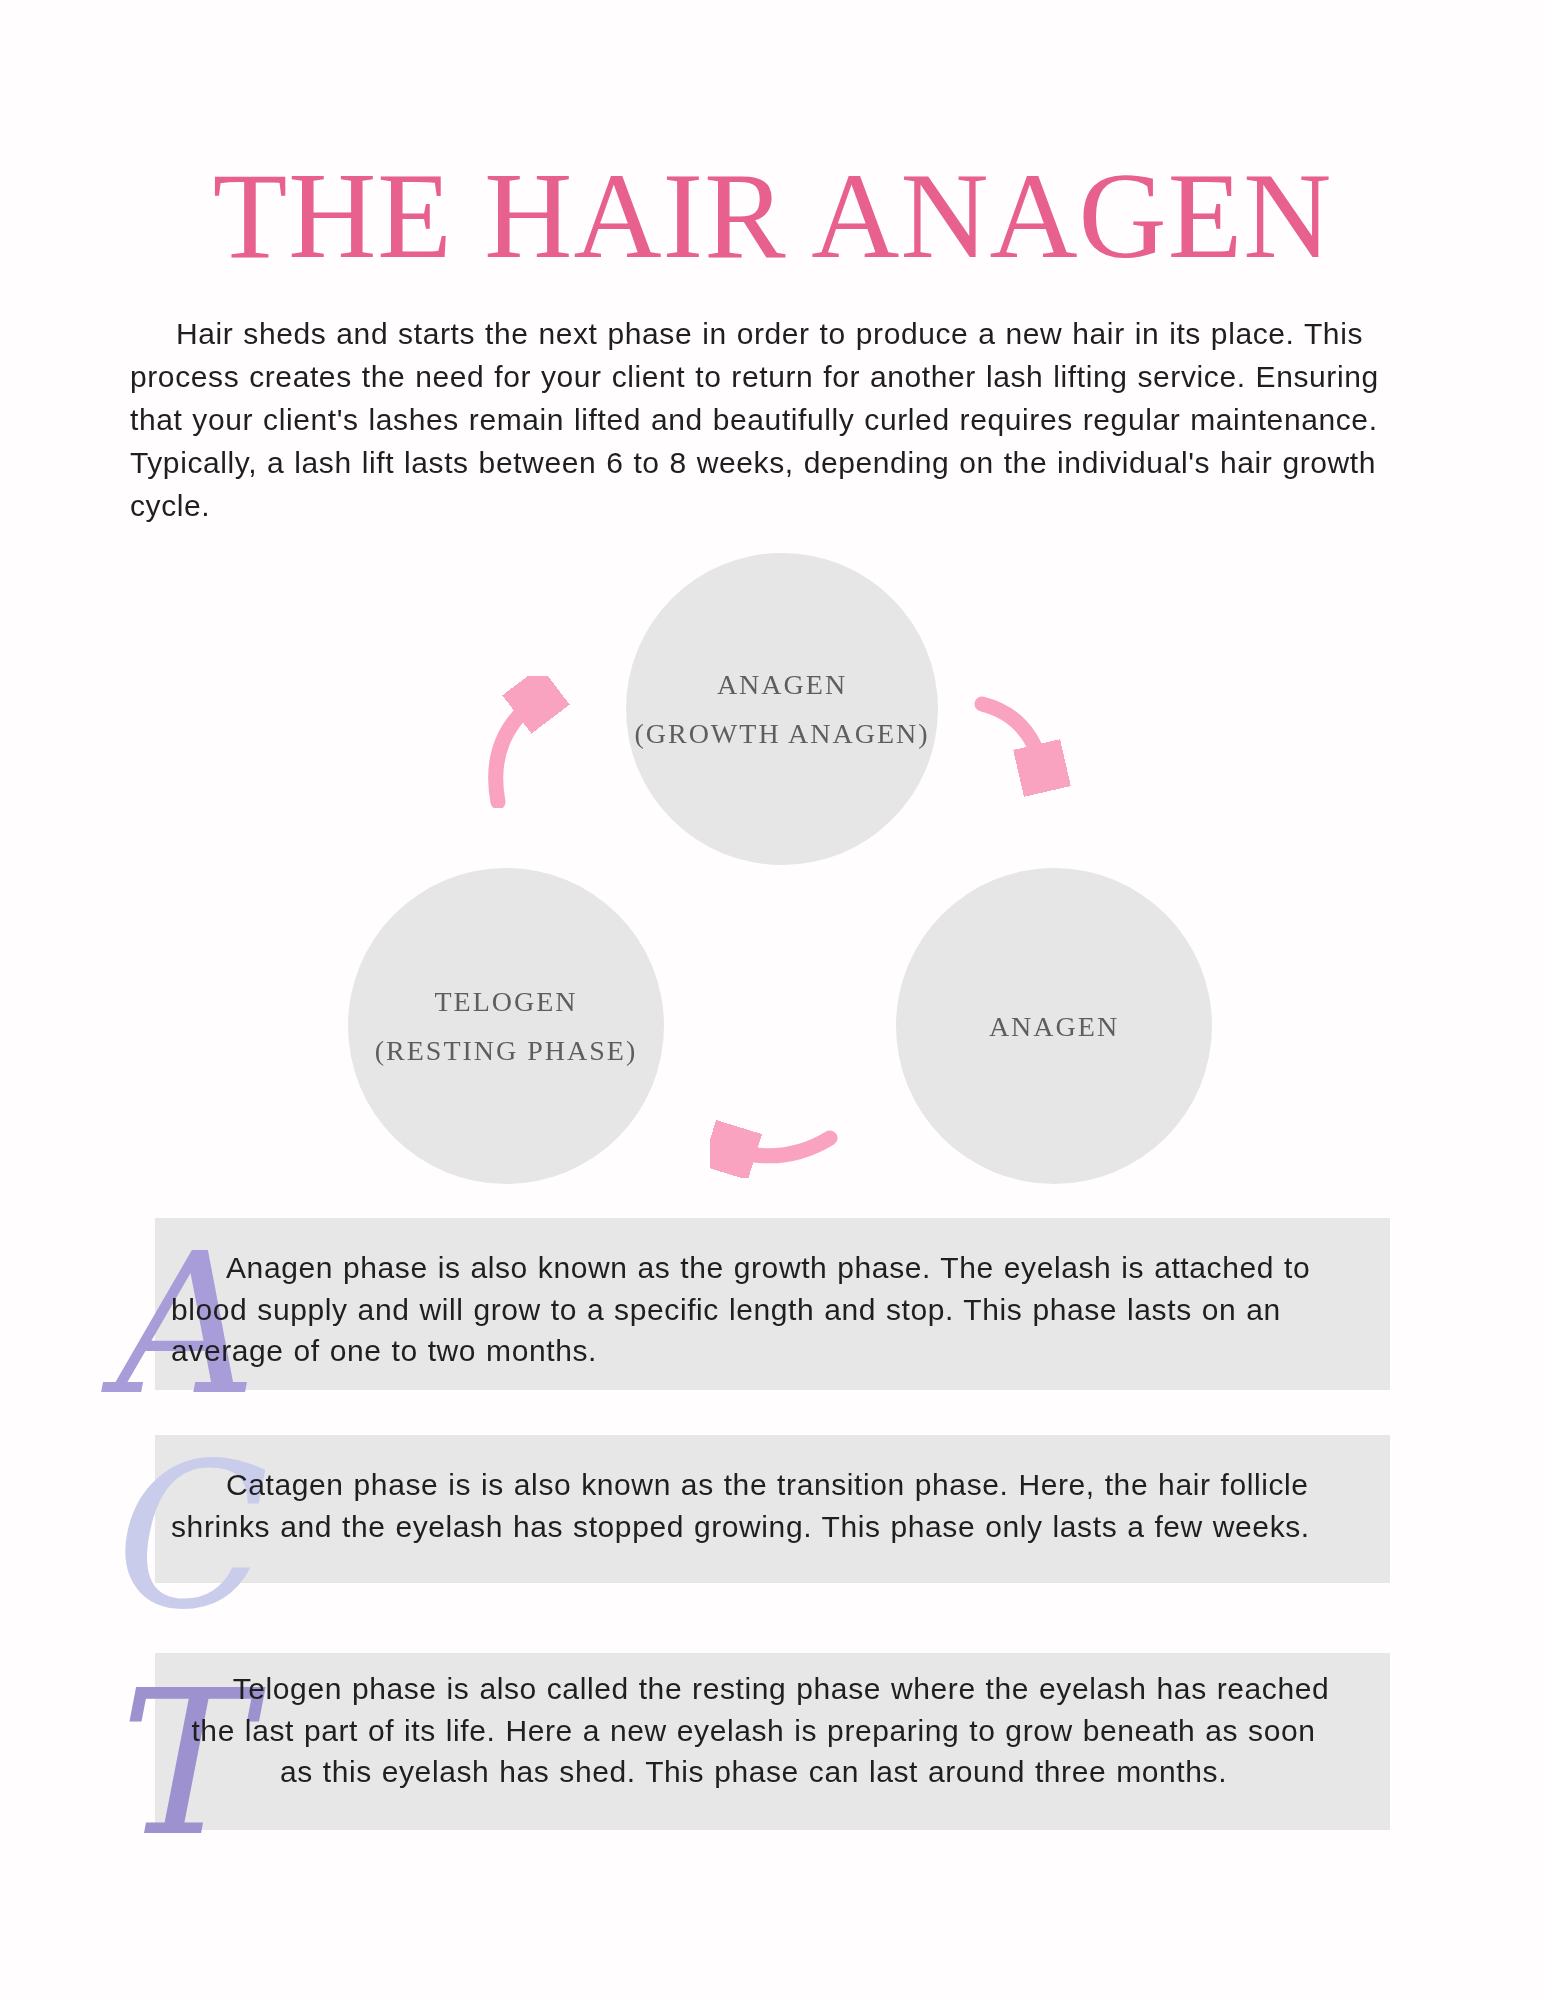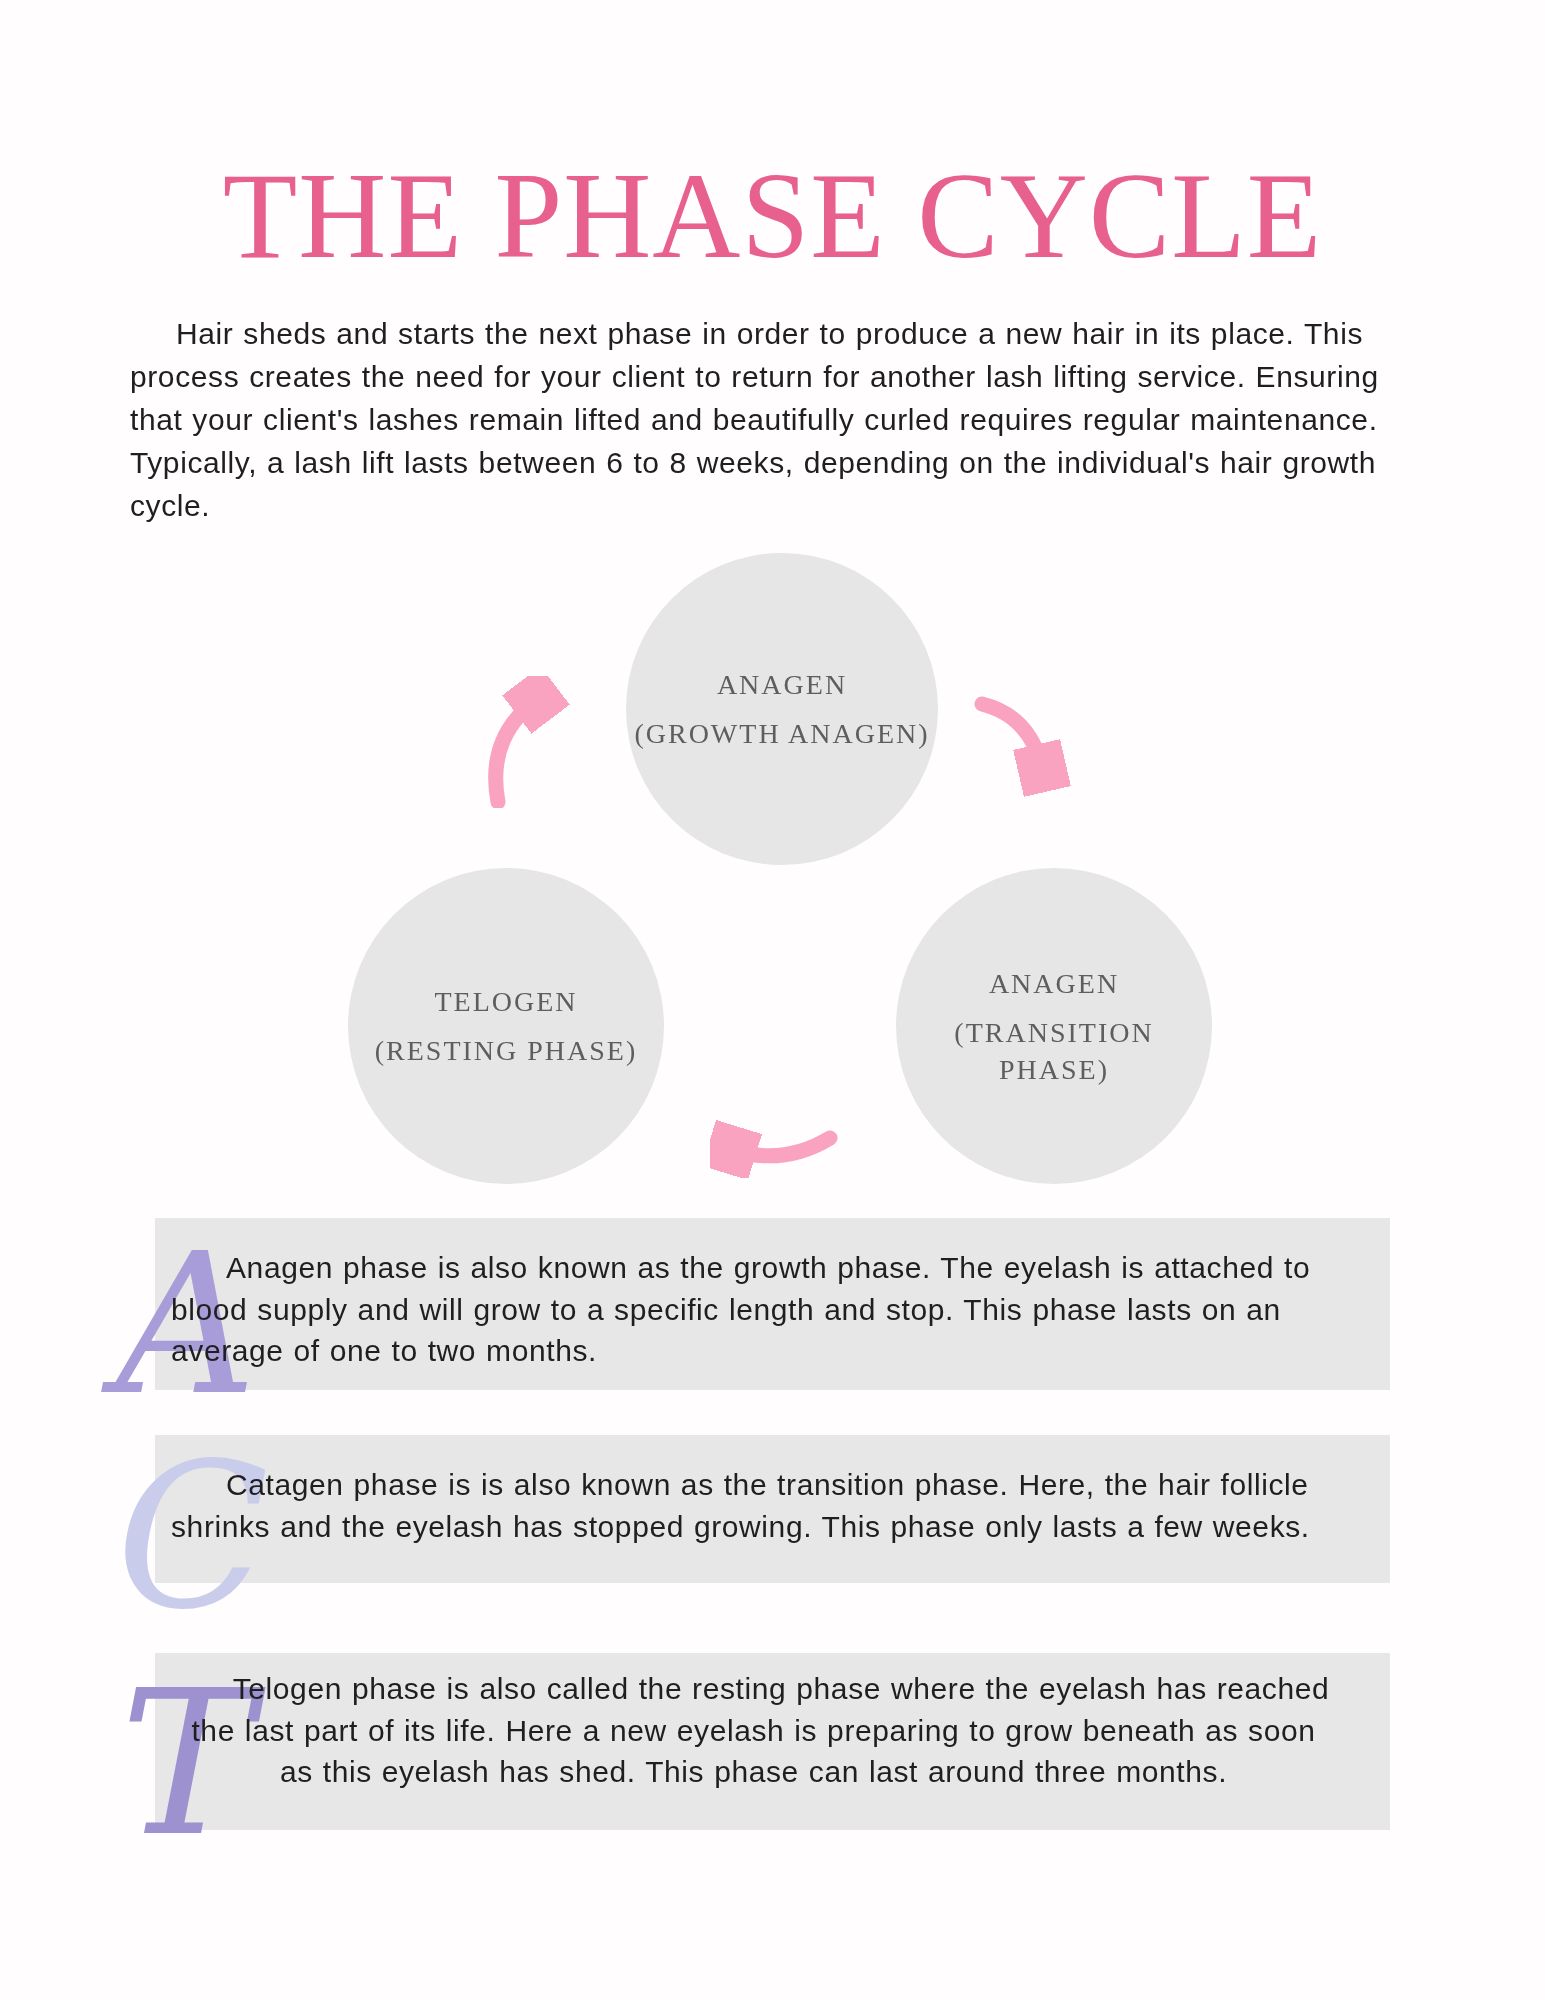--- a/index.html
+++ b/index.html
@@ -67,34 +67,33 @@
   }
   .letter-a { left:116px; top:1227px; font-size:195px; color:#a89dd8; }
   .letter-c { left:116px; top:1437px; font-size:200px; color:#c9cdeb; }
   .letter-t { left:120px; top:1664px; font-size:200px; color:#9d92cf; }
 </style>
 </head>
 <body>
 
 <div class="page">
 
-  <h1 class="title">THE PHASE CYCLE</h1>
+  <h1 class="title">THE HAIR ANAGEN</h1>
 
   <p class="intro">Hair sheds and starts the next phase in order to produce a new hair in its place. This process creates the need for your client to return for another lash lifting service. Ensuring that your client's lashes remain lifted and beautifully curled requires regular maintenance. Typically, a lash lift lasts between 6 to 8 weeks, depending on the individual's hair growth cycle.</p>
 
   <div>
 
     <div class="circle circle-anagen">
       <div>ANAGEN</div>
       <div>(GROWTH ANAGEN)</div>
     </div>
 
     <div class="circle circle-catagen">
       <div>ANAGEN</div>
-      <div>(TRANSITION PHASE)</div>
     </div>
 
     <div class="circle circle-telogen">
       <div>TELOGEN</div>
       <div>(RESTING PHASE)</div>
     </div>
 
     <svg id="arrow-1" class="arrow" width="110" height="132" viewBox="0 0 110 132">
       <defs>
         <marker id="ah" viewBox="0 0 10 10" refX="5" refY="5" markerWidth="3.2" markerHeight="3.2" orient="auto">

